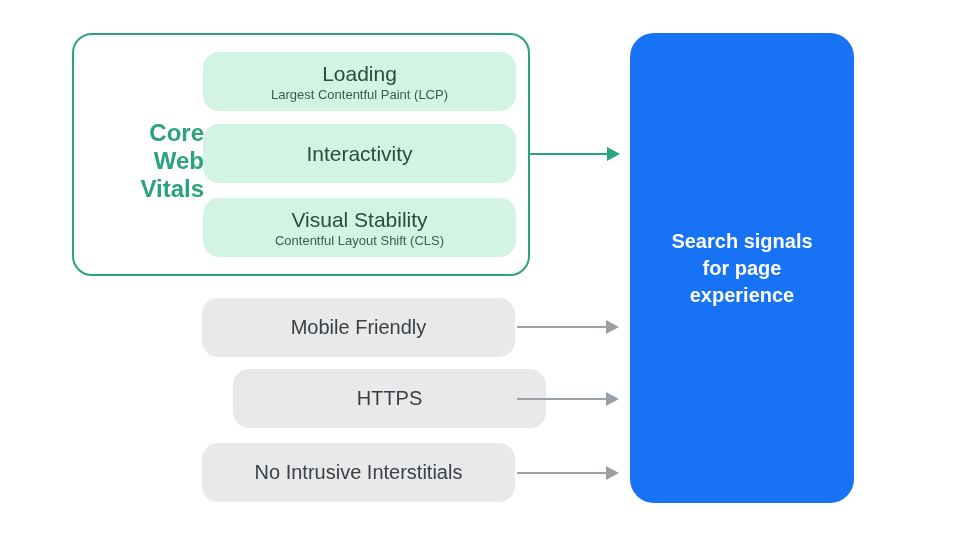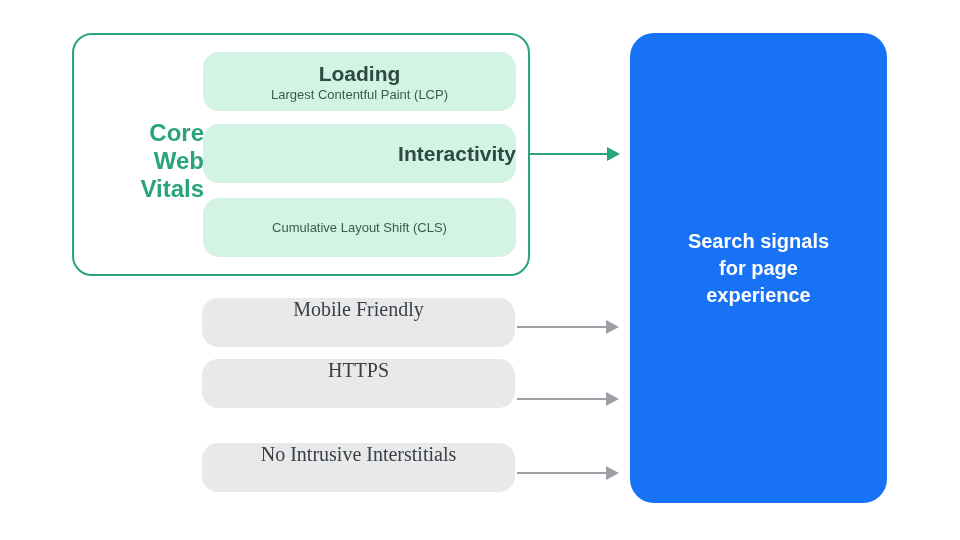--- a/index.html
+++ b/index.html
@@ -22,47 +22,47 @@
   
   .cwv-group{position:absolute;left:72px;top:33px;width:458px;height:243px;
     border:2px solid var(--green-accent);border-radius:20px;background:var(--background);}
   .cwv-label{position:absolute;left:72px;top:119px;width:132px;
     color:var(--green-accent);font-size:24px;font-weight:700;line-height:28px;
     text-align:right;white-space:pre-line;}
 
   .metric-card{position:absolute;left:203px;width:313px;height:59px;
     background:var(--mint-fill);border-radius:16px;
     display:flex;flex-direction:column;align-items:center;justify-content:center;}
-  .metric-card .title{color:var(--card-title);font-size:21px;font-weight:700;line-height:25px;}
+  .metric-card .title{color:var(--card-title);font-size:21px;font-weight:400;line-height:25px;}
   .metric-card .subtitle{color:var(--card-subtitle);font-size:13px;font-weight:400;line-height:17px;}
   .metric-card.m0{top:52px;}
-  .metric-card.m1{top:124px;align-items:flex-end;}
+  .metric-card.m1{top:124px;}
   .metric-card.m2{top:198px;}
 
   
-  .signal-card{position:absolute;left:202px;width:313px;height:49px;
+  .signal-card{position:absolute;left:202px;width:313px;height:59px;
     background:var(--gray-fill);border-radius:16px;
-    display:flex;align-items:flex-start;justify-content:center;font-family:Liberation Serif, serif;}
+    display:flex;align-items:center;justify-content:center;}
   .signal-card .label{color:var(--gray-text);font-size:20px;font-weight:400;}
   .signal-card.s0{top:298px;}
-  .signal-card.s1{top:359px;}
+  .signal-card.s1{top:369px;margin-left:31px;}
   .signal-card.s2{top:443px;}
 
   
   .arrow{position:absolute;height:2px;background:currentColor;}
   .arrow::after{content:"";position:absolute;right:-13px;top:-6px;width:0;height:0;
     border-left:13px solid currentColor;border-top:7px solid transparent;border-bottom:7px solid transparent;}
   .arrow.green{color:var(--green-accent);left:530px;top:153px;width:77px;}
   .arrow.gray{color:var(--arrow-gray);left:517px;width:89px;}
   .arrow.a0{top:326px;}
   .arrow.a1{top:398px;}
   .arrow.a2{top:472px;}
 
   
-  .result-panel{position:absolute;left:630px;top:33px;width:257px;height:470px;
+  .result-panel{position:absolute;left:630px;top:33px;width:224px;height:470px;
     background:var(--blue-fill);border-radius:24px;
     display:flex;align-items:center;justify-content:center;}
   .result-panel .title{color:var(--white-text);font-size:20px;font-weight:700;
     line-height:27px;text-align:center;white-space:pre-line;}
 </style>
 </head>
 <body>
 
 <div class="canvas">
 
@@ -75,21 +75,22 @@
   <div class="metric-card m0">
     <div class="title">Loading</div>
     <div class="subtitle">Largest Contentful Paint (LCP)</div>
   </div>
 
   <div class="metric-card m1">
     <div class="title">Interactivity</div>
   </div>
 
   <div class="metric-card m2">
-    <div class="subtitle">Cumulative Layout Shift (CLS)</div>
+    <div class="title">Visual Stability</div>
+    <div class="subtitle">Contentful Layout Shift (CLS)</div>
   </div>
 
   <div class="arrow green"></div>
 
   <div class="signal-card s0">
     <div class="label">Mobile Friendly</div>
   </div>
   <div class="arrow gray a0"></div>
 
   <div class="signal-card s1">

